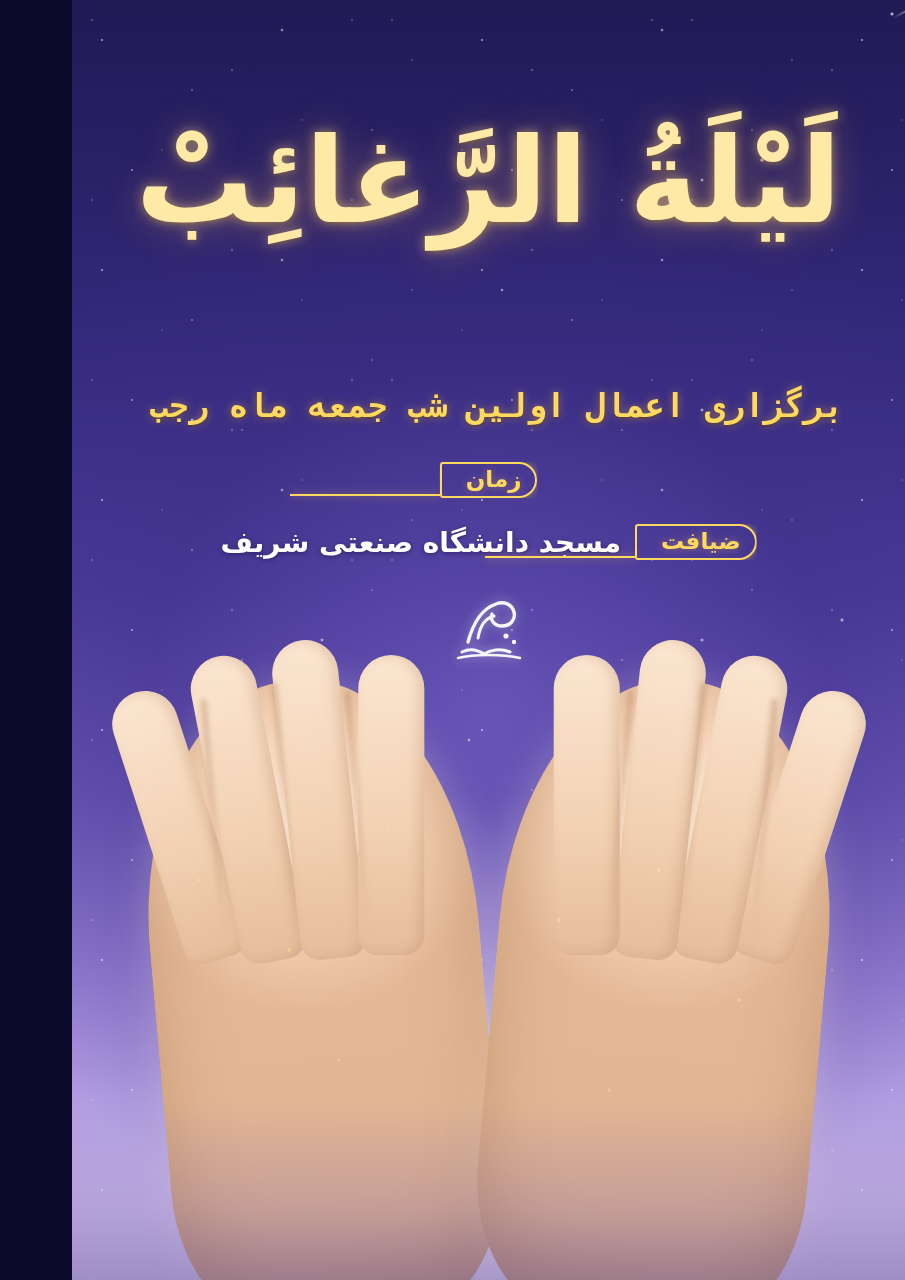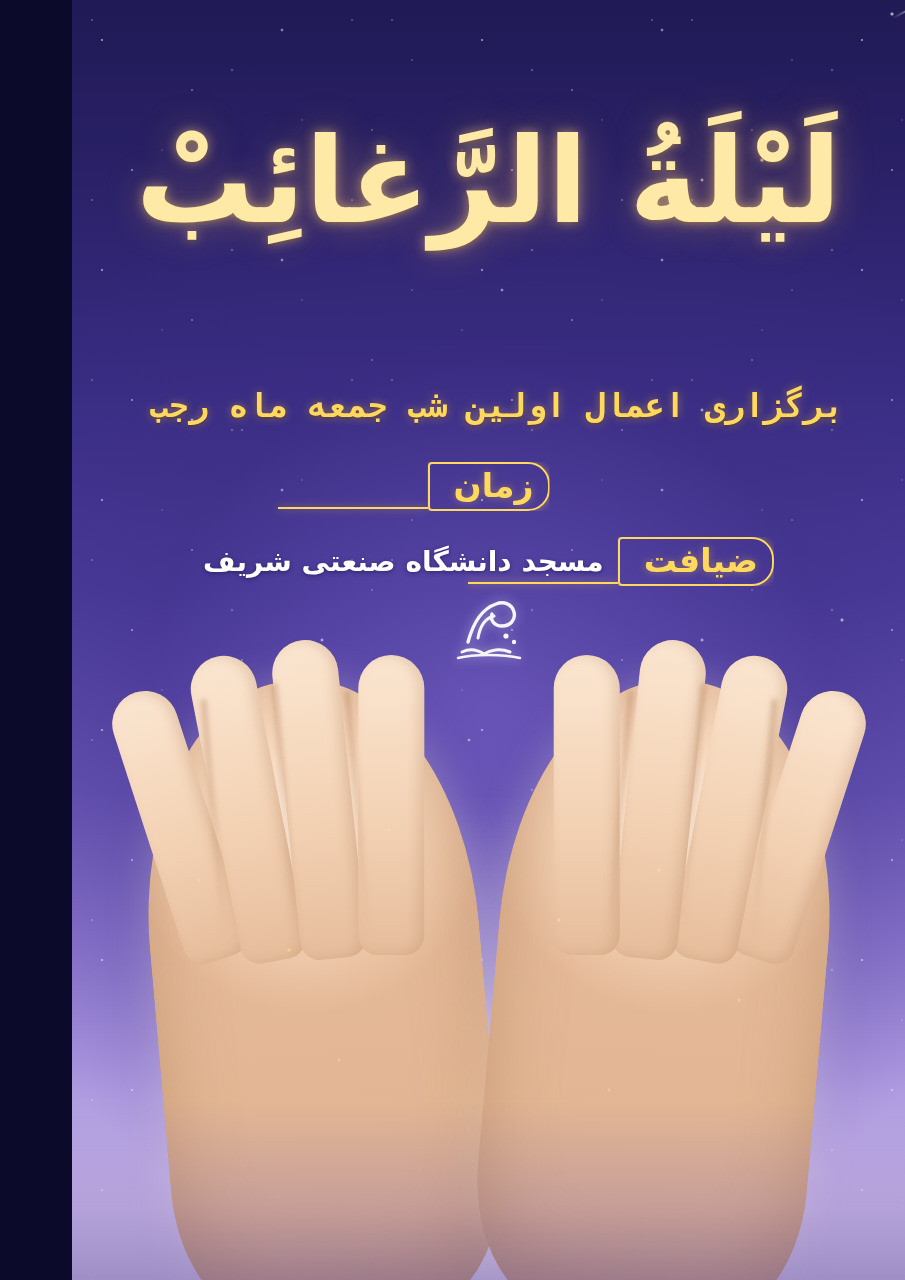--- a/index.html
+++ b/index.html
@@ -138,21 +138,21 @@
     align-items: center;
     justify-content: center;
     gap: 14px;
     margin-bottom: 26px;
   }
   .info-label {
     position: relative;
     color: #ffd95e;
     font-family: "DejaVu Sans", "Liberation Sans", sans-serif;
     font-weight: 700;
-    font-size: 33px;
+    font-size: 23px;
     padding: 4px 16px 6px 26px;
     text-shadow: 0 0 8px rgba(255,200,60,0.4);
   }
   .info-label::before {
     content: "";
     position: absolute;
     inset: 0;
     border: 2px solid #ffd95e;
     border-radius: 4px 22px 22px 4px;
     box-shadow: 0 0 9px rgba(255,205,70,0.45);

